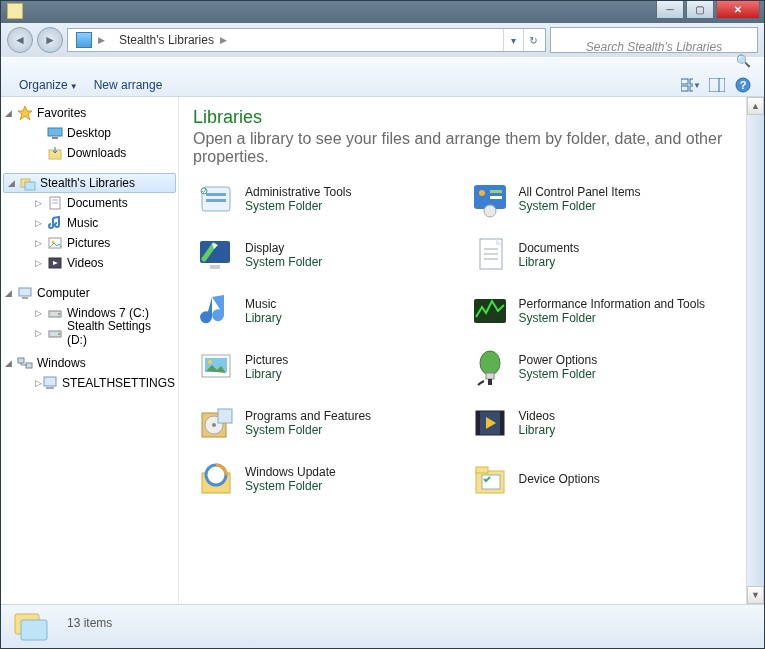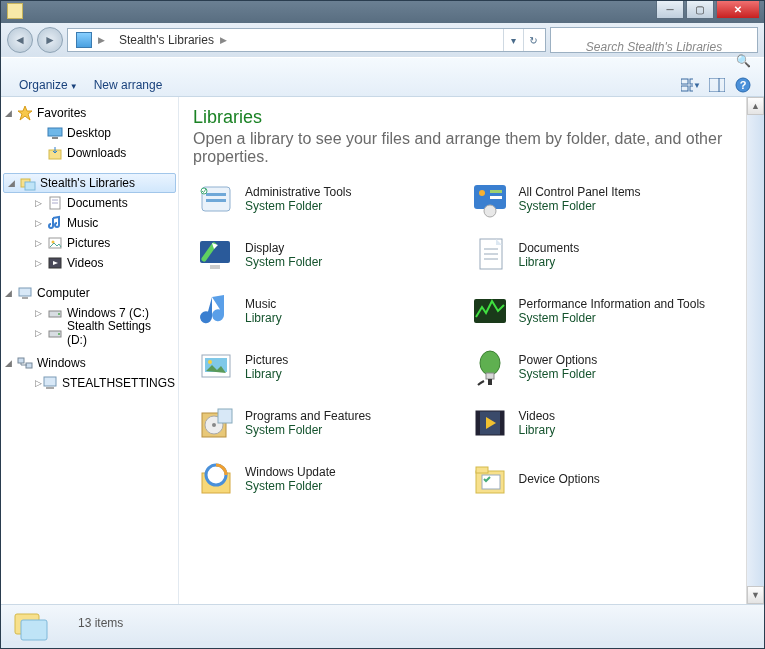--- a/index.html
+++ b/index.html
@@ -38,21 +38,21 @@
   .hdr-sub{font-size:16px; color:#6a6a6a; margin-bottom:8px;}
   .grid{display:grid; grid-template-columns:1fr 1fr; gap:6px 8px;}
   .item{display:flex;align-items:center;gap:8px;padding:4px 2px;}
   .item-ic{width:42px;height:42px;display:flex;align-items:center;justify-content:center;flex-shrink:0;}
   .item-tx{font-size:12px;}
   .item-name{color:#222;}
   .item-sub{color:#14532d;}
   .scrollgutter{width:18px;background:#f0f0f0;border-left:1px solid #dcdcdc;display:flex;flex-direction:column;}
   .sg-btn{height:18px;background:linear-gradient(#fdfdfd,#e4e4e4);border:1px solid #c8c8c8;display:flex;align-items:center;justify-content:center;font-size:9px;color:#666;}
   .sg-track{flex:1;background:linear-gradient(90deg,#e6eef8,#cfe0f2);}
-  .status{height:37px;background:linear-gradient(#f2f7fc,#e1ebf5);border-top:1px solid #cbd9e6;display:flex;align-items:center;padding:16px 10px;font-size:12px;color:#555;gap:25px;}
+  .status{height:37px;background:linear-gradient(#f2f7fc,#e1ebf5);border-top:1px solid #cbd9e6;display:flex;align-items:center;padding:16px 10px;font-size:12px;color:#555;gap:14px;}
   .status-ic{width:42px;height:42px;}
   
   .svg{display:block;}
 </style>
 </head>
 <body>
 
 <div class="window">
 
   <div class="titlebar">

